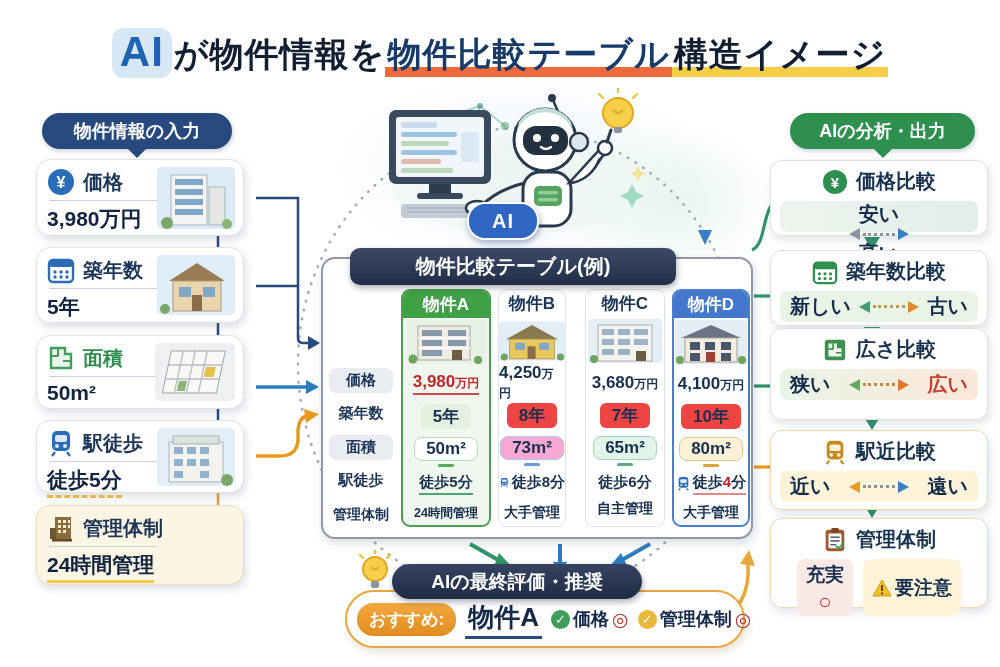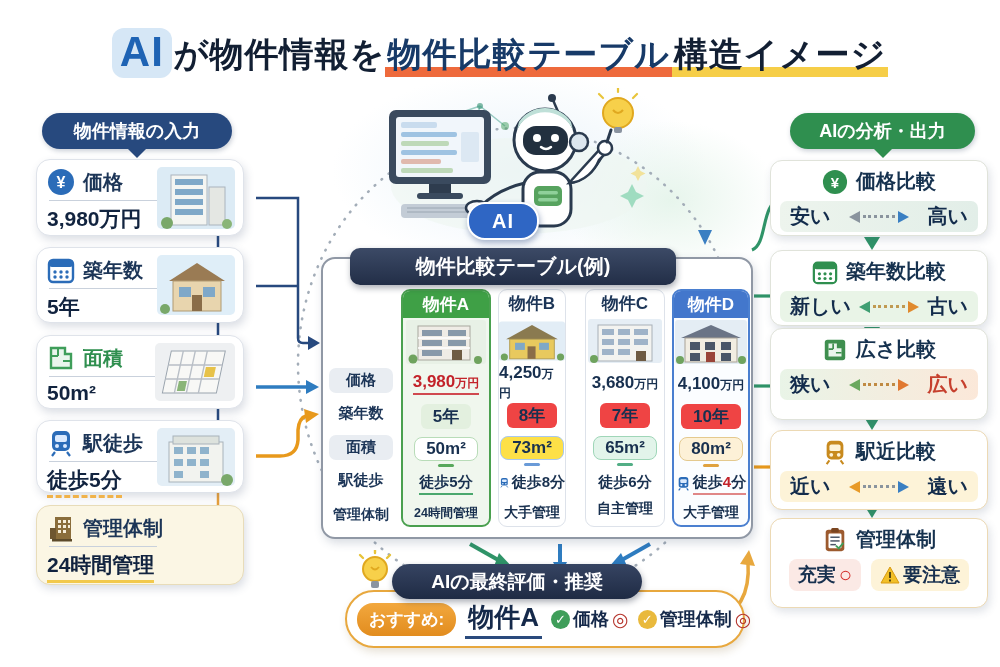--- a/index.html
+++ b/index.html
@@ -65,21 +65,21 @@
   .tc.walk{height:35px;min-height:35px;gap:2px;}
   .tc.mgmt{flex:1;}
   .pnum{font-weight:800;font-size:17px;color:#18304f;}
   .punit{font-weight:800;font-size:12px;color:#18304f;}
   .price-a .pnum,.price-a .punit{color:#c3232a;margin-top:10px;}
   .price-a .pwrap{border-bottom:2.5px solid #d0494f;padding-bottom:1px;}
   .agechip{font-weight:800;font-size:17px;color:#18304f;background:#ef4444;border-radius:6px;padding:1px 12px;}
   .col-a .agechip{background:#e3f0df;}
   .areabox{font-weight:800;font-size:17px;color:#18304f;border-radius:8px;padding:1px 11px;position:relative;}
   .area-a{background:#fff;border:1.5px solid #b8dcb8;}
-  .area-b{background:#fde047;border:1.5px solid #a9c8ee;}
+  .area-b{background:#f9a8d4;border:1.5px solid #a9c8ee;}
   .area-c{background:#e2f4ea;border:1.5px solid #9fd6b8;}
   .area-d{background:#fdf1d7;border:1.5px solid #e4c98e;}
   .areabox:after{content:"";position:absolute;left:50%;bottom:-7px;transform:translateX(-50%);width:16px;height:3px;border-radius:2px;}
   .area-a:after{background:#58a85c;}
   .area-b:after{background:#6a9bd8;}
   .area-c:after{background:#53ae86;}
   .area-d:after{background:#e0a23f;}
   .wtxt{font-weight:800;font-size:15px;color:#18304f;white-space:nowrap;}
   .walk-a .wtxt{border-bottom:2.5px solid #4aa86e;padding-bottom:1px;}
   .walk-d .wtxt{border-bottom:2.5px solid #e08787;padding-bottom:1px;}
@@ -109,33 +109,33 @@
   .chk .ct{font-weight:800;font-size:18px;color:#15294a;}
   .chk .cm{font-weight:800;font-size:19px;color:#b5342c;}
   .bulb{position:absolute;left:358px;top:550px;z-index:3;}
 
   
   .rcard{position:absolute;left:770px;width:218px;background:#fff;border:1px solid #e0e3da;border-radius:12px;
          box-shadow:2px 4px 8px rgba(60,80,110,.16);z-index:2;box-sizing:border-box;padding:7px 9px 9px 9px;}
   .rcard.tan{border-color:#ecd9b4;}
   .rtitle{display:flex;align-items:center;justify-content:center;gap:8px;font-weight:800;font-size:20px;color:#16324f;}
   .strip{margin-top:6px;height:31px;border-radius:7px;display:flex;align-items:center;justify-content:space-between;padding:0 10px;}
-  .s1{background:linear-gradient(90deg,#edf4ed,#e2eee8);}
+  .s1{background:linear-gradient(90deg,#edf4ed,#e2eee8);flex-direction:column;}
   .s2{background:#e9f4e7;}
   .s3{background:linear-gradient(90deg,#e9f4e7,#fbe8d9);}
   .s4{background:#fdf3d8;}
   .sword{font-weight:800;font-size:20px;color:#132c4c;}
   .sword.red{color:#c6402e;}
   .darrow{display:flex;align-items:center;}
   .darrow .tl{width:0;height:0;border-top:6px solid transparent;border-bottom:6px solid transparent;border-right:11px solid var(--lc);}
   .darrow .tr{width:0;height:0;border-top:6px solid transparent;border-bottom:6px solid transparent;border-left:11px solid var(--rc);}
   .darrow .dots{width:32px;height:0;border-bottom:3.5px dotted var(--dc);margin:0 3px;}
   .chiprow{margin-top:6px;display:flex;gap:10px;justify-content:center;}
   .mchip{display:flex;align-items:center;gap:3px;border-radius:8px;padding:3px 9px;font-weight:800;font-size:19px;color:#17304f;}
-  .mchip.pink{background:#fbe9e5;}
+  .mchip.pink{background:#fbe9e5;flex-direction:column;}
   .mchip.cream{background:#fdf3d8;}
   .maru{color:#d3302c;font-size:22px;font-weight:800;line-height:1;}
 </style>
 </head>
 <body>
 
 <div class="canvas">
   <div class="blob blob1"></div>
   <div class="blob blob2"></div>
 

